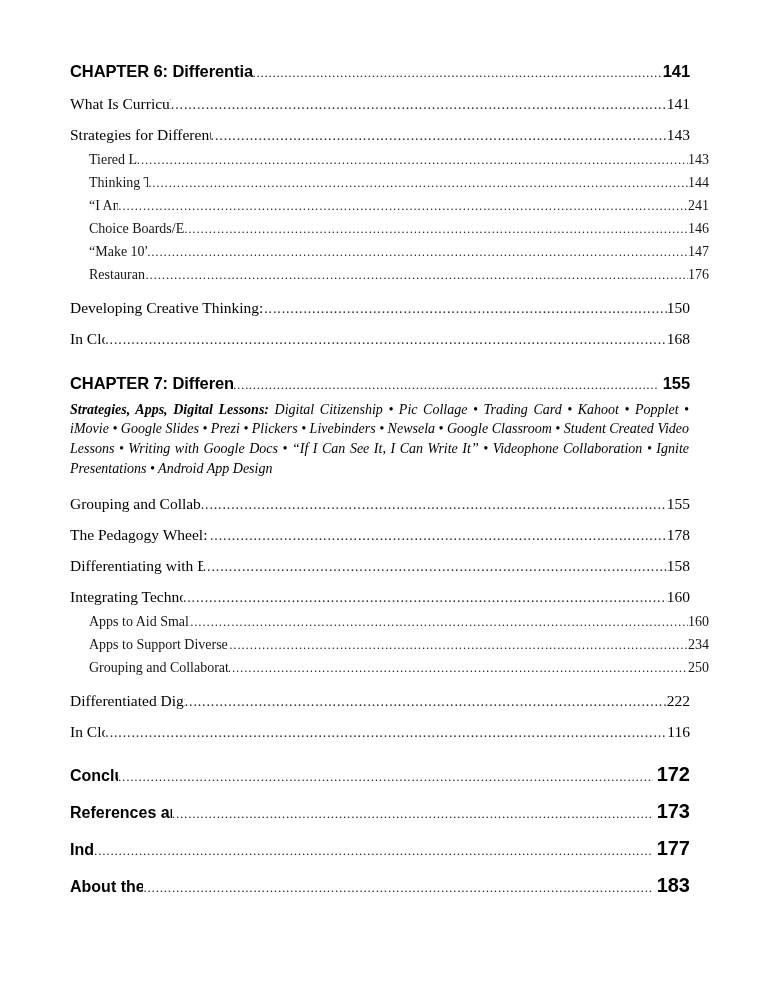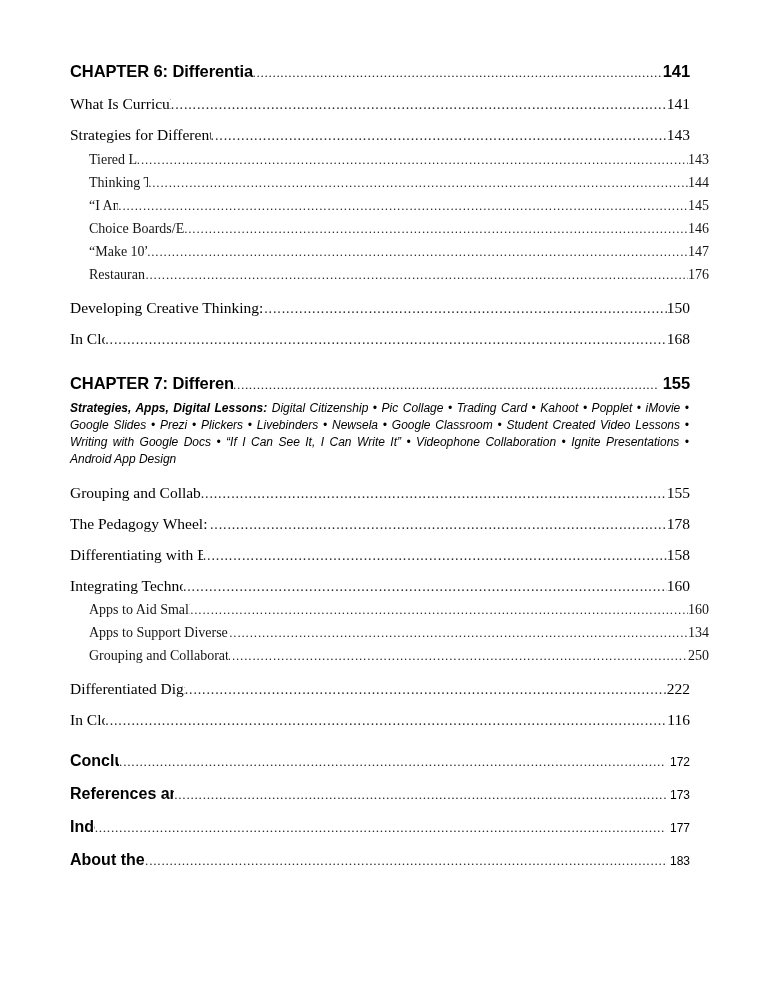--- a/index.html
+++ b/index.html
@@ -110,30 +110,30 @@
     padding-right: 6px;
   }
   .back .leader::after {
     font-family: "Liberation Serif", "DejaVu Serif", serif;
     font-size: 13.5px;
     letter-spacing: 0.7px;
     font-weight: normal;
   }
   .back .pageno {
     font-family: "Liberation Sans", "DejaVu Sans", sans-serif;
-    font-weight: normal;
-    font-size: 12px;
+    font-weight: bold;
+    font-size: 20px;
     padding-left: 4px;
   }
 
   
   .blurb {
-    font-family: Liberation Sans, sans-serif;
+    font-family: Liberation Serif, serif;
     font-style: italic;
-    font-size: 12px;
+    font-size: 14px;
     line-height: 1.42;
     text-align: justify;
     margin-top: 1px;
     margin-bottom: 2px;
     width: 619px;
   }
   .blurb .lead {
     font-weight: bold;
     font-style: italic;
   }
@@ -174,21 +174,21 @@
 
   <div class="row sub">
     <span class="label">Thinking Triangles</span>
     <span class="leader"></span>
     <span class="pageno">144</span>
   </div>
 
   <div class="row sub">
     <span class="label">“I Am’s”</span>
     <span class="leader"></span>
-    <span class="pageno">145</span>
+    <span class="pageno">241</span>
   </div>
 
   <div class="row sub">
     <span class="label">Choice Boards/Extension Menus</span>
     <span class="leader"></span>
     <span class="pageno">146</span>
   </div>
 
   <div class="row sub">
     <span class="label">“Make 10” Boards</span>
@@ -248,21 +248,21 @@
 
   <div class="row sub">
     <span class="label">Apps to Aid Small-Group Learning</span>
     <span class="leader"></span>
     <span class="pageno">160</span>
   </div>
 
   <div class="row sub">
     <span class="label">Apps to Support Diverse and Special Needs Learners</span>
     <span class="leader"></span>
-    <span class="pageno">134</span>
+    <span class="pageno">234</span>
   </div>
 
   <div class="row sub">
     <span class="label">Grouping and Collaborating with Google Classroom</span>
     <span class="leader"></span>
     <span class="pageno">250</span>
   </div>
 
   <div class="row entry gap-group">
     <span class="label">Differentiated Digital Lesson Examples</span>

